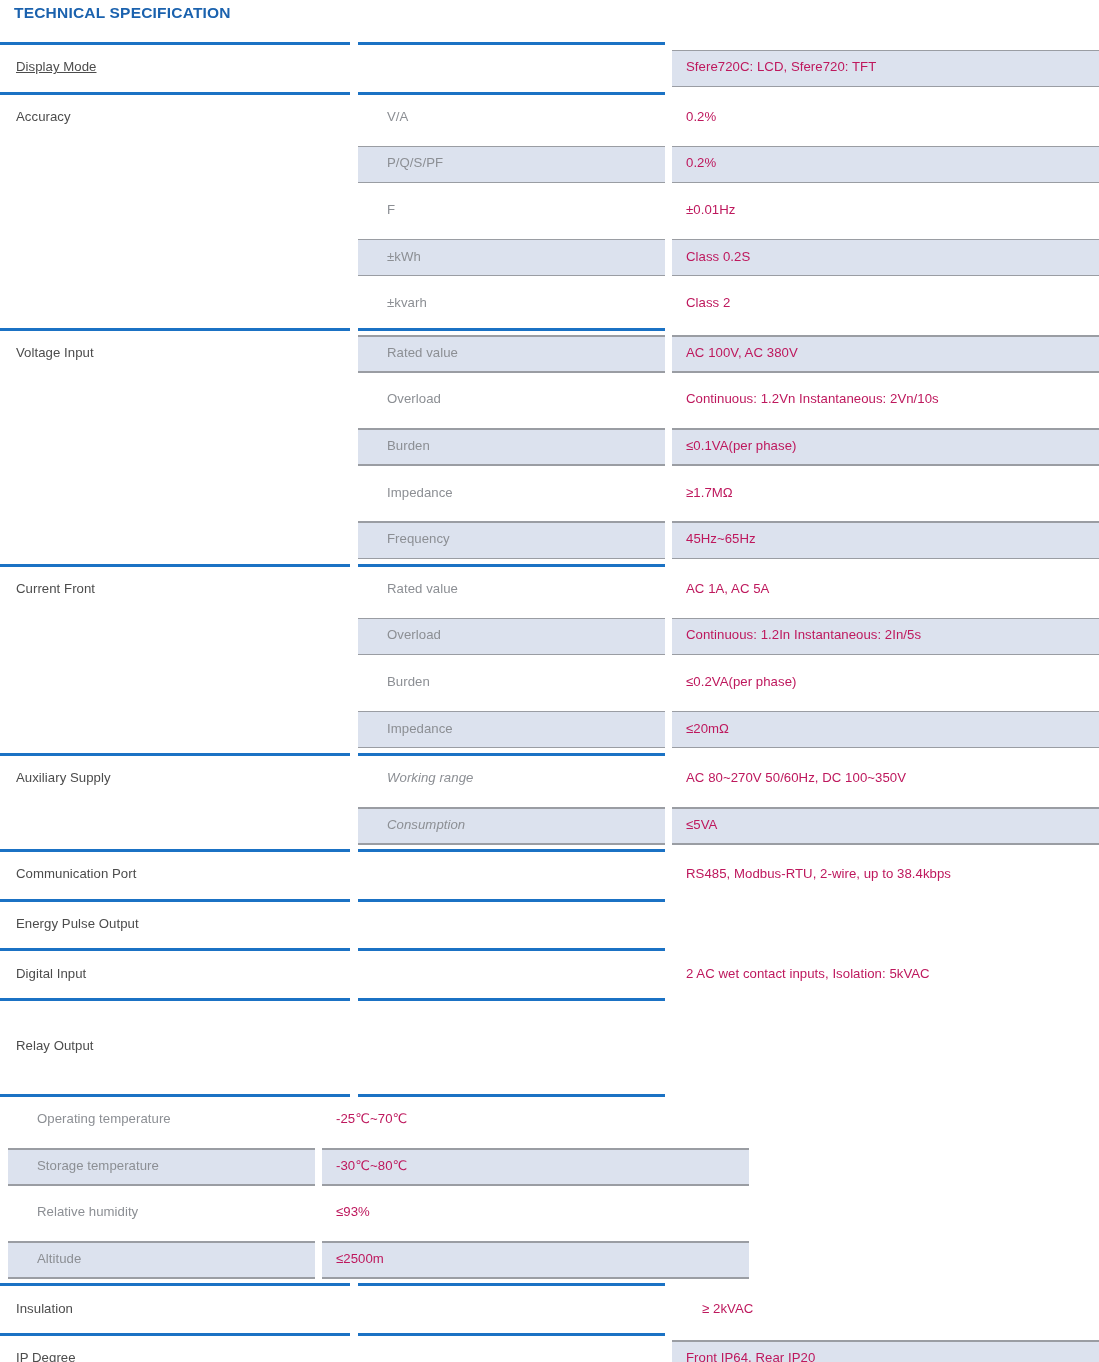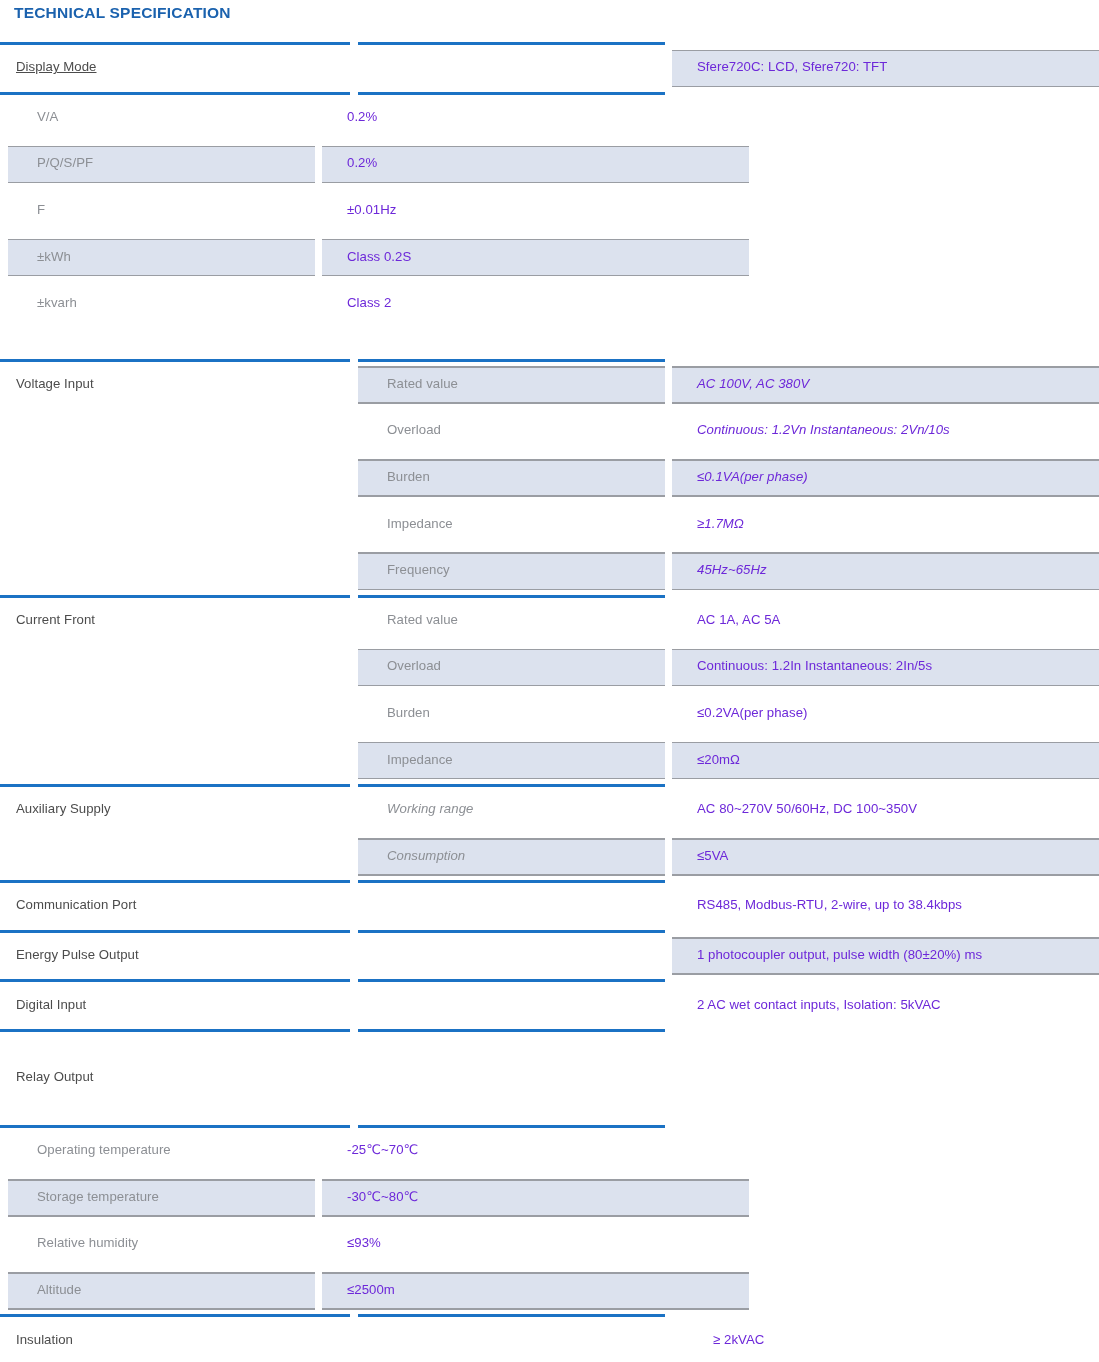--- a/index.html
+++ b/index.html
@@ -71,22 +71,22 @@
     letter-spacing: 0.05px;
   }
   .lbl2 {
     font-size: 13.2px;
     color: #8c8f94;
     padding-left: 29px;
     letter-spacing: 0.05px;
   }
   .lbl3 {
     font-size: 13.2px;
-    color: #6d28d9;
-    padding-left: 25px;
+    color: #be185d;
+    padding-left: 14px;
     letter-spacing: 0.05px;
   }
   .lbl3 .ln { display: block; }
   .lbl3 .ln + .ln { margin-top: 21px; }
 
   
   .shade {
     position: absolute;
     left: 0;
     right: 0;
@@ -155,22 +155,27 @@
         </div>
       </div>
       <div class="rule-row">
         <div class="r1 rule-seg"></div>
         <div class="rgap1 rule-blank"></div>
         <div class="r2 rule-seg"></div>
         <div class="rgap2 rule-blank"></div>
         <div class="r3 rule-blank"></div>
       </div>
       <div class="grid-row">
-        <div class="gap1"></div>
-        <div class="c2" style="height: 264px;">
+        <div class="c1" style="height: 233px;">
+          <div class="cell topalign" style="height: 100%;">
+            <div class="lbl1 cellcontent" style="margin-top: 14.3px;">Accuracy</div>
+          </div>
+        </div>
+        <div class="gap1"></div>
+        <div class="c2" style="height: 233px;">
           <div class="lbl2 cellcontent" style="position: absolute; left: 0px; top: 14.3px;">V/A</div>
           <div class="shade" style="top: 52.6px; height: 34.6px;"></div>
           <div class="hair" style="top: 51.1px;"></div>
           <div class="hair" style="top: 87.2px;"></div>
           <div class="lbl2 cellcontent" style="position: absolute; left: 0px; top: 60.9px;">P/Q/S/PF</div>
           <div class="lbl2 cellcontent" style="position: absolute; left: 0px; top: 107.5px;">F</div>
           <div class="shade" style="top: 145.8px; height: 34.6px;"></div>
           <div class="hair" style="top: 144.3px;"></div>
           <div class="hair" style="top: 180.4px;"></div>
           <div class="lbl2 cellcontent" style="position: absolute; left: 0px; top: 154.1px;">±kWh</div>
@@ -215,21 +220,21 @@
           <div class="hair" style="top: 97.7px;"></div>
           <div class="hair" style="top: 133.8px;"></div>
           <div class="lbl2 cellcontent" style="position: absolute; left: 0px; top: 107.5px;">Burden</div>
           <div class="lbl2 cellcontent" style="position: absolute; left: 0px; top: 154.1px;">Impedance</div>
           <div class="shade" style="top: 192.4px; height: 34.6px;"></div>
           <div class="hair" style="top: 190.9px;"></div>
           <div class="hair" style="top: 227px;"></div>
           <div class="lbl2 cellcontent" style="position: absolute; left: 0px; top: 200.7px;">Frequency</div>
         </div>
         <div class="gap2"></div>
-        <div class="c3" style="height: 233px; font-style: italic;">
+        <div class="c3" style="height: 233px;">
           <div class="shade" style="top: 6px; height: 34.6px;"></div>
           <div class="hair" style="top: 4.5px;"></div>
           <div class="hair" style="top: 40.6px;"></div>
           <div class="lbl3 cellcontent" style="position: absolute; left: 0px; top: 14.3px;">AC 100V, AC 380V</div>
           <div class="lbl3 cellcontent" style="position: absolute; left: 0px; top: 60.9px;">Continuous: 1.2Vn  Instantaneous: 2Vn/10s</div>
           <div class="shade" style="top: 99.2px; height: 34.6px;"></div>
           <div class="hair" style="top: 97.7px;"></div>
           <div class="hair" style="top: 133.8px;"></div>
           <div class="lbl3 cellcontent" style="position: absolute; left: 0px; top: 107.5px;">≤0.1VA(per phase)</div>
           <div class="lbl3 cellcontent" style="position: absolute; left: 0px; top: 154.1px;">≥1.7MΩ</div>
@@ -338,26 +343,20 @@
       </div>
       <div class="grid-row">
         <div class="c1" style="height: 46.6px;">
           <div class="cell topalign" style="height: 100%;">
             <div class="lbl1 cellcontent" style="margin-top: 14.3px;">Energy Pulse Output</div>
           </div>
         </div>
         <div class="gap1"></div>
         <div class="c2" style="height: 46.6px;"></div>
         <div class="gap2"></div>
-        <div class="c3" style="height: 46.6px;">
-          <div class="shade" style="top: 6px; height: 34.6px;"></div>
-          <div class="hair" style="top: 4.5px;"></div>
-          <div class="hair" style="top: 40.6px;"></div>
-          <div class="lbl3 cellcontent" style="position: absolute; left: 0px; top: 14.3px;">1 photocoupler output, pulse width (80±20%) ms</div>
-        </div>
       </div>
       <div class="rule-row">
         <div class="r1 rule-seg"></div>
         <div class="rgap1 rule-blank"></div>
         <div class="r2 rule-seg"></div>
         <div class="rgap2 rule-blank"></div>
         <div class="r3 rule-blank"></div>
       </div>
       <div class="grid-row">
         <div class="c1" style="height: 46.6px;">

